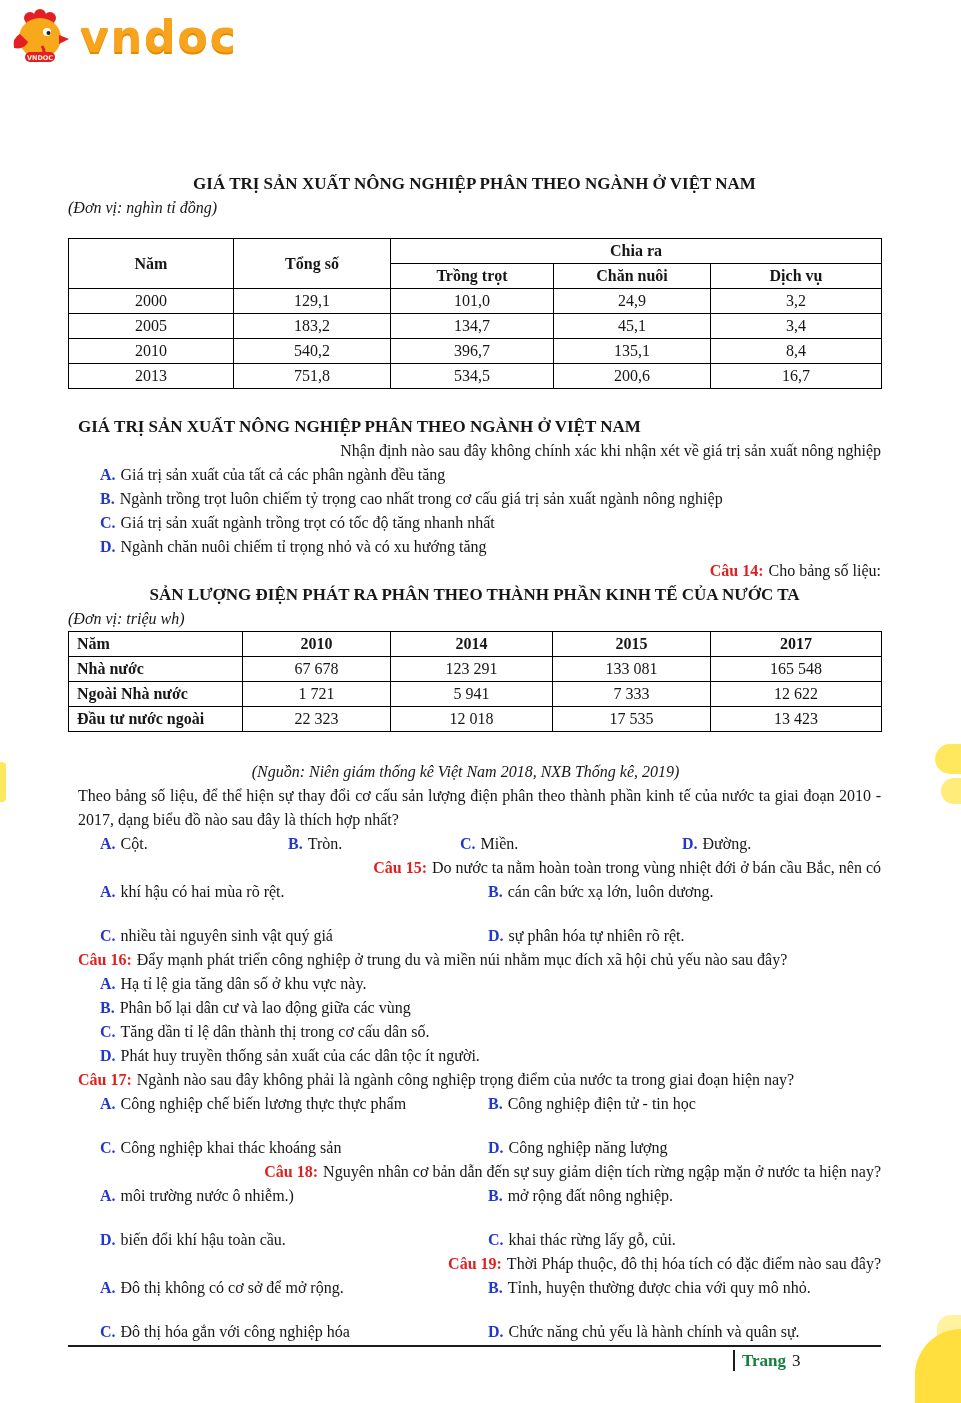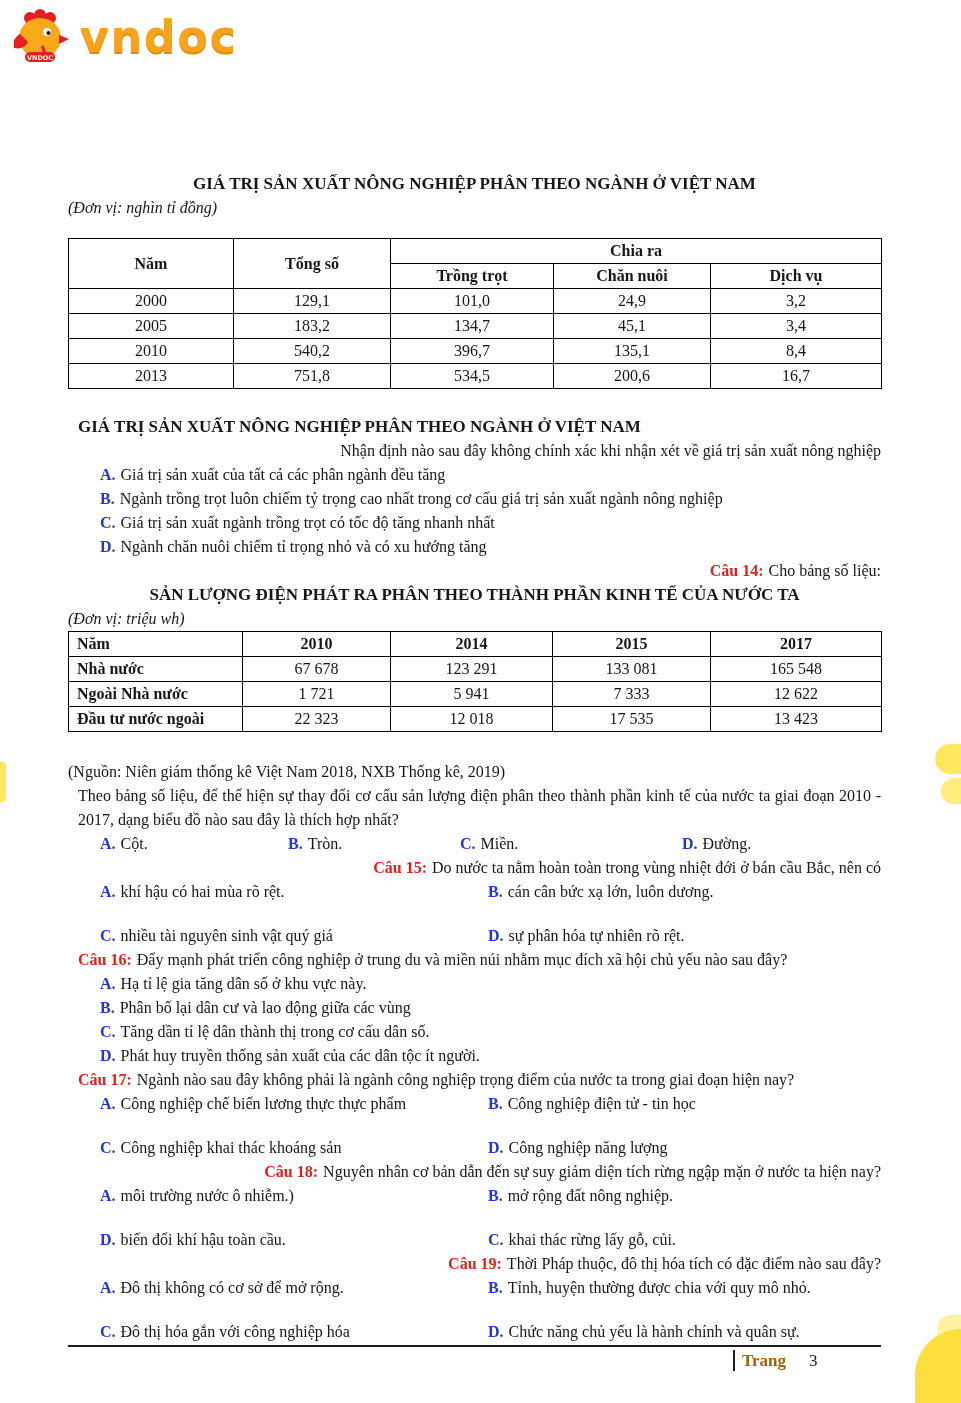--- a/index.html
+++ b/index.html
@@ -29,26 +29,26 @@
   .opts-stack { padding-left:32px; }
   .opt { line-height:24px; }
   .opts-grid2 { display:grid; grid-template-columns:368px 1fr; padding-left:32px;gap:20px; }
   .opts-grid4 { display:grid; grid-template-columns:188px 172px 222px 1fr; padding-left:32px; }
   
   table.tbl { border-collapse:collapse; width:100%; table-layout:fixed; }
   .tbl th, .tbl td { border:1px solid #000; text-align:center; padding:1px 4px; height:25px; font-size:16px; }
   .tbl th { font-weight:bold; }
   .tbl1 { margin-top:18px; }
   .tbl2 td.rowhead { text-align:left; font-weight:bold; padding-left:8px; }
-  .src { margin-top:28px; text-align:left; padding-right:18px; }
+  .src { margin-top:28px; text-align:center; font-style:italic; padding-right:18px; }
   
   .footer-rule { position:absolute; left:68px; top:1345px; width:813px; border-top:2px solid #1c1c1c; }
   .footer { position:absolute; top:1350px; left:733px; font-size:17px; white-space:nowrap; }
   .footer-bar { display:inline-block; width:2px; height:21px; background:#1c1c1c; vertical-align:-5px; margin-right:7px; }
-  .footer-trang { color:#a16207; font-weight:bold; margin-right:23px; }
+  .footer-trang { color:#15803d; font-weight:bold; margin-right:6px; }
   
   .deco { position:absolute; }
   .deco-r1 { right:0; top:744px; width:26px; height:30px; background:#ffe85e; border-radius:15px 0 0 15px; }
   .deco-r2 { right:0; top:778px; width:20px; height:26px; background:#ffec7a; border-radius:13px 0 0 13px; }
   .deco-l  { left:0; top:762px; width:6px; height:40px; background:#ffe85e; border-radius:0 4px 4px 0; }
   .deco-br1 { right:0; bottom:0; width:46px; height:74px; background:#ffdf3e; border-radius:46px 0 0 0; }
   .deco-br2 { right:0; bottom:42px; width:24px; height:46px; background:#fff2a0; border-radius:14px 0 0 14px; }
 </style>
 </head>
 <body>

